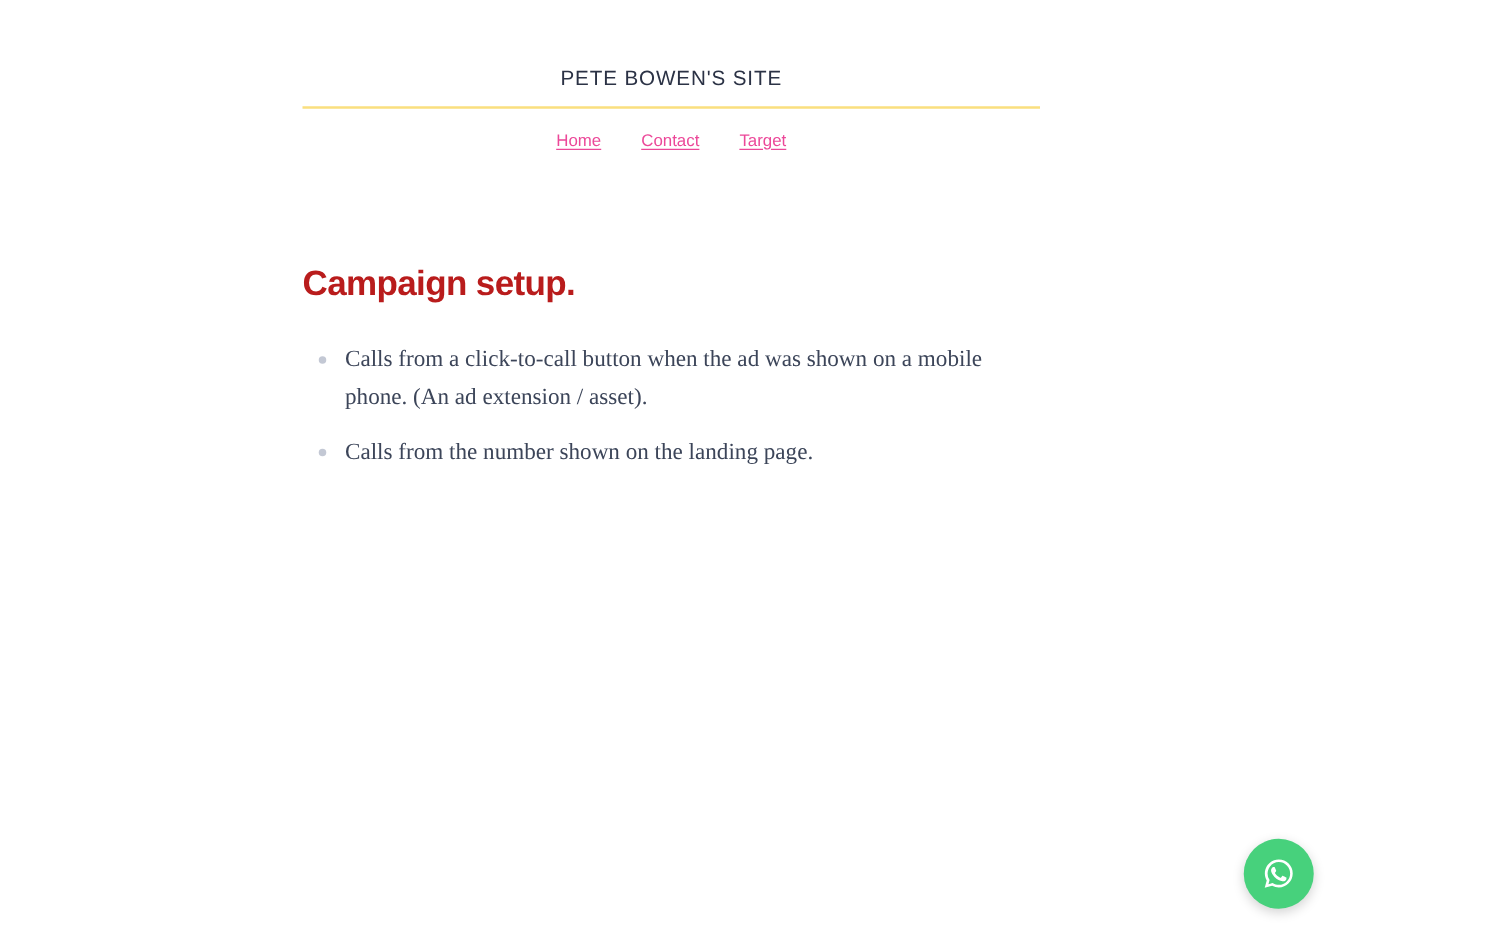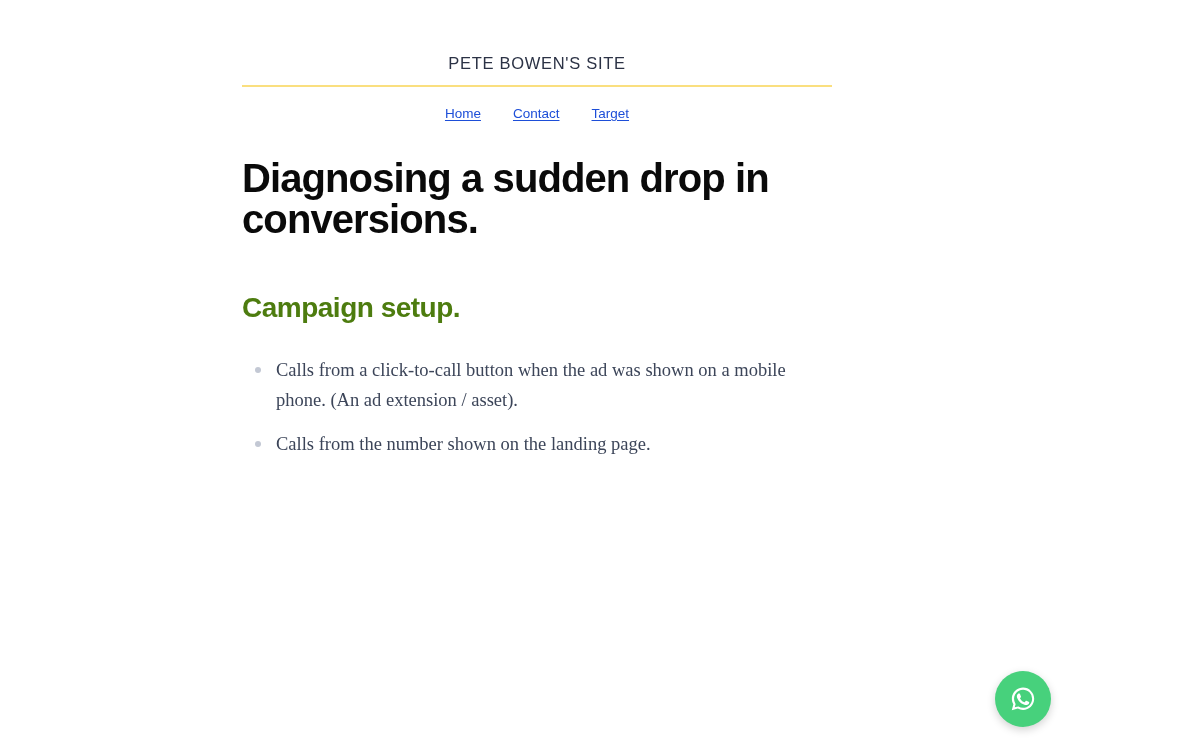--- a/index.html
+++ b/index.html
@@ -59,21 +59,21 @@
 
   
   .site-nav {
     text-align: center;
     padding-top: 17px;
   }
 
   .nav-link {
     font-family: "Liberation Sans", "DejaVu Sans", sans-serif;
     font-size: 13.5px;
-    color: #1d4ed8;
+    color: #ec4899;
     text-decoration: underline;
     text-underline-offset: 2px;
     margin: 0 14px;
     display: inline-block;
     cursor: pointer;
   }
   .nav-link:first-child { margin-left: 0; }
   .nav-link:last-child  { margin-right: 0; }
 
   
@@ -90,21 +90,21 @@
     color: #0a0a0a;
     margin: 0;
     max-width: 560px;
   }
 
   .section-heading {
     font-family: "Liberation Sans", "DejaVu Sans", sans-serif;
     font-size: 28px;
     font-weight: 700;
     letter-spacing: -0.5px;
-    color: #4d7c0f;
+    color: #b91c1c;
     margin: 0;
     padding-top: 53px;
     line-height: 1.15;
   }
 
   .body-text {
     font-family: "Liberation Serif", "DejaVu Serif", serif;
     font-size: 18.5px;
     line-height: 30px;
     color: #3c4559;
@@ -174,21 +174,20 @@
     </header>
 
     <nav class="site-nav">
       <a class="nav-link" href="#">Home</a>
       <a class="nav-link" href="#">Contact</a>
       <a class="nav-link" href="#">Target</a>
     </nav>
 
     <article class="article">
 
-      <h1 class="post-title">Diagnosing a sudden drop in conversions.</h1>
 
 
       <h2 class="section-heading">Campaign setup.</h2>
 
 
 
       <ul class="bullet-list">
         <li class="bullet-item">Calls from a click-to-call button when the ad was shown on a mobile phone. (An ad extension / asset).</li>
         <li class="bullet-item">Calls from the number shown on the landing page.</li>
       </ul>

